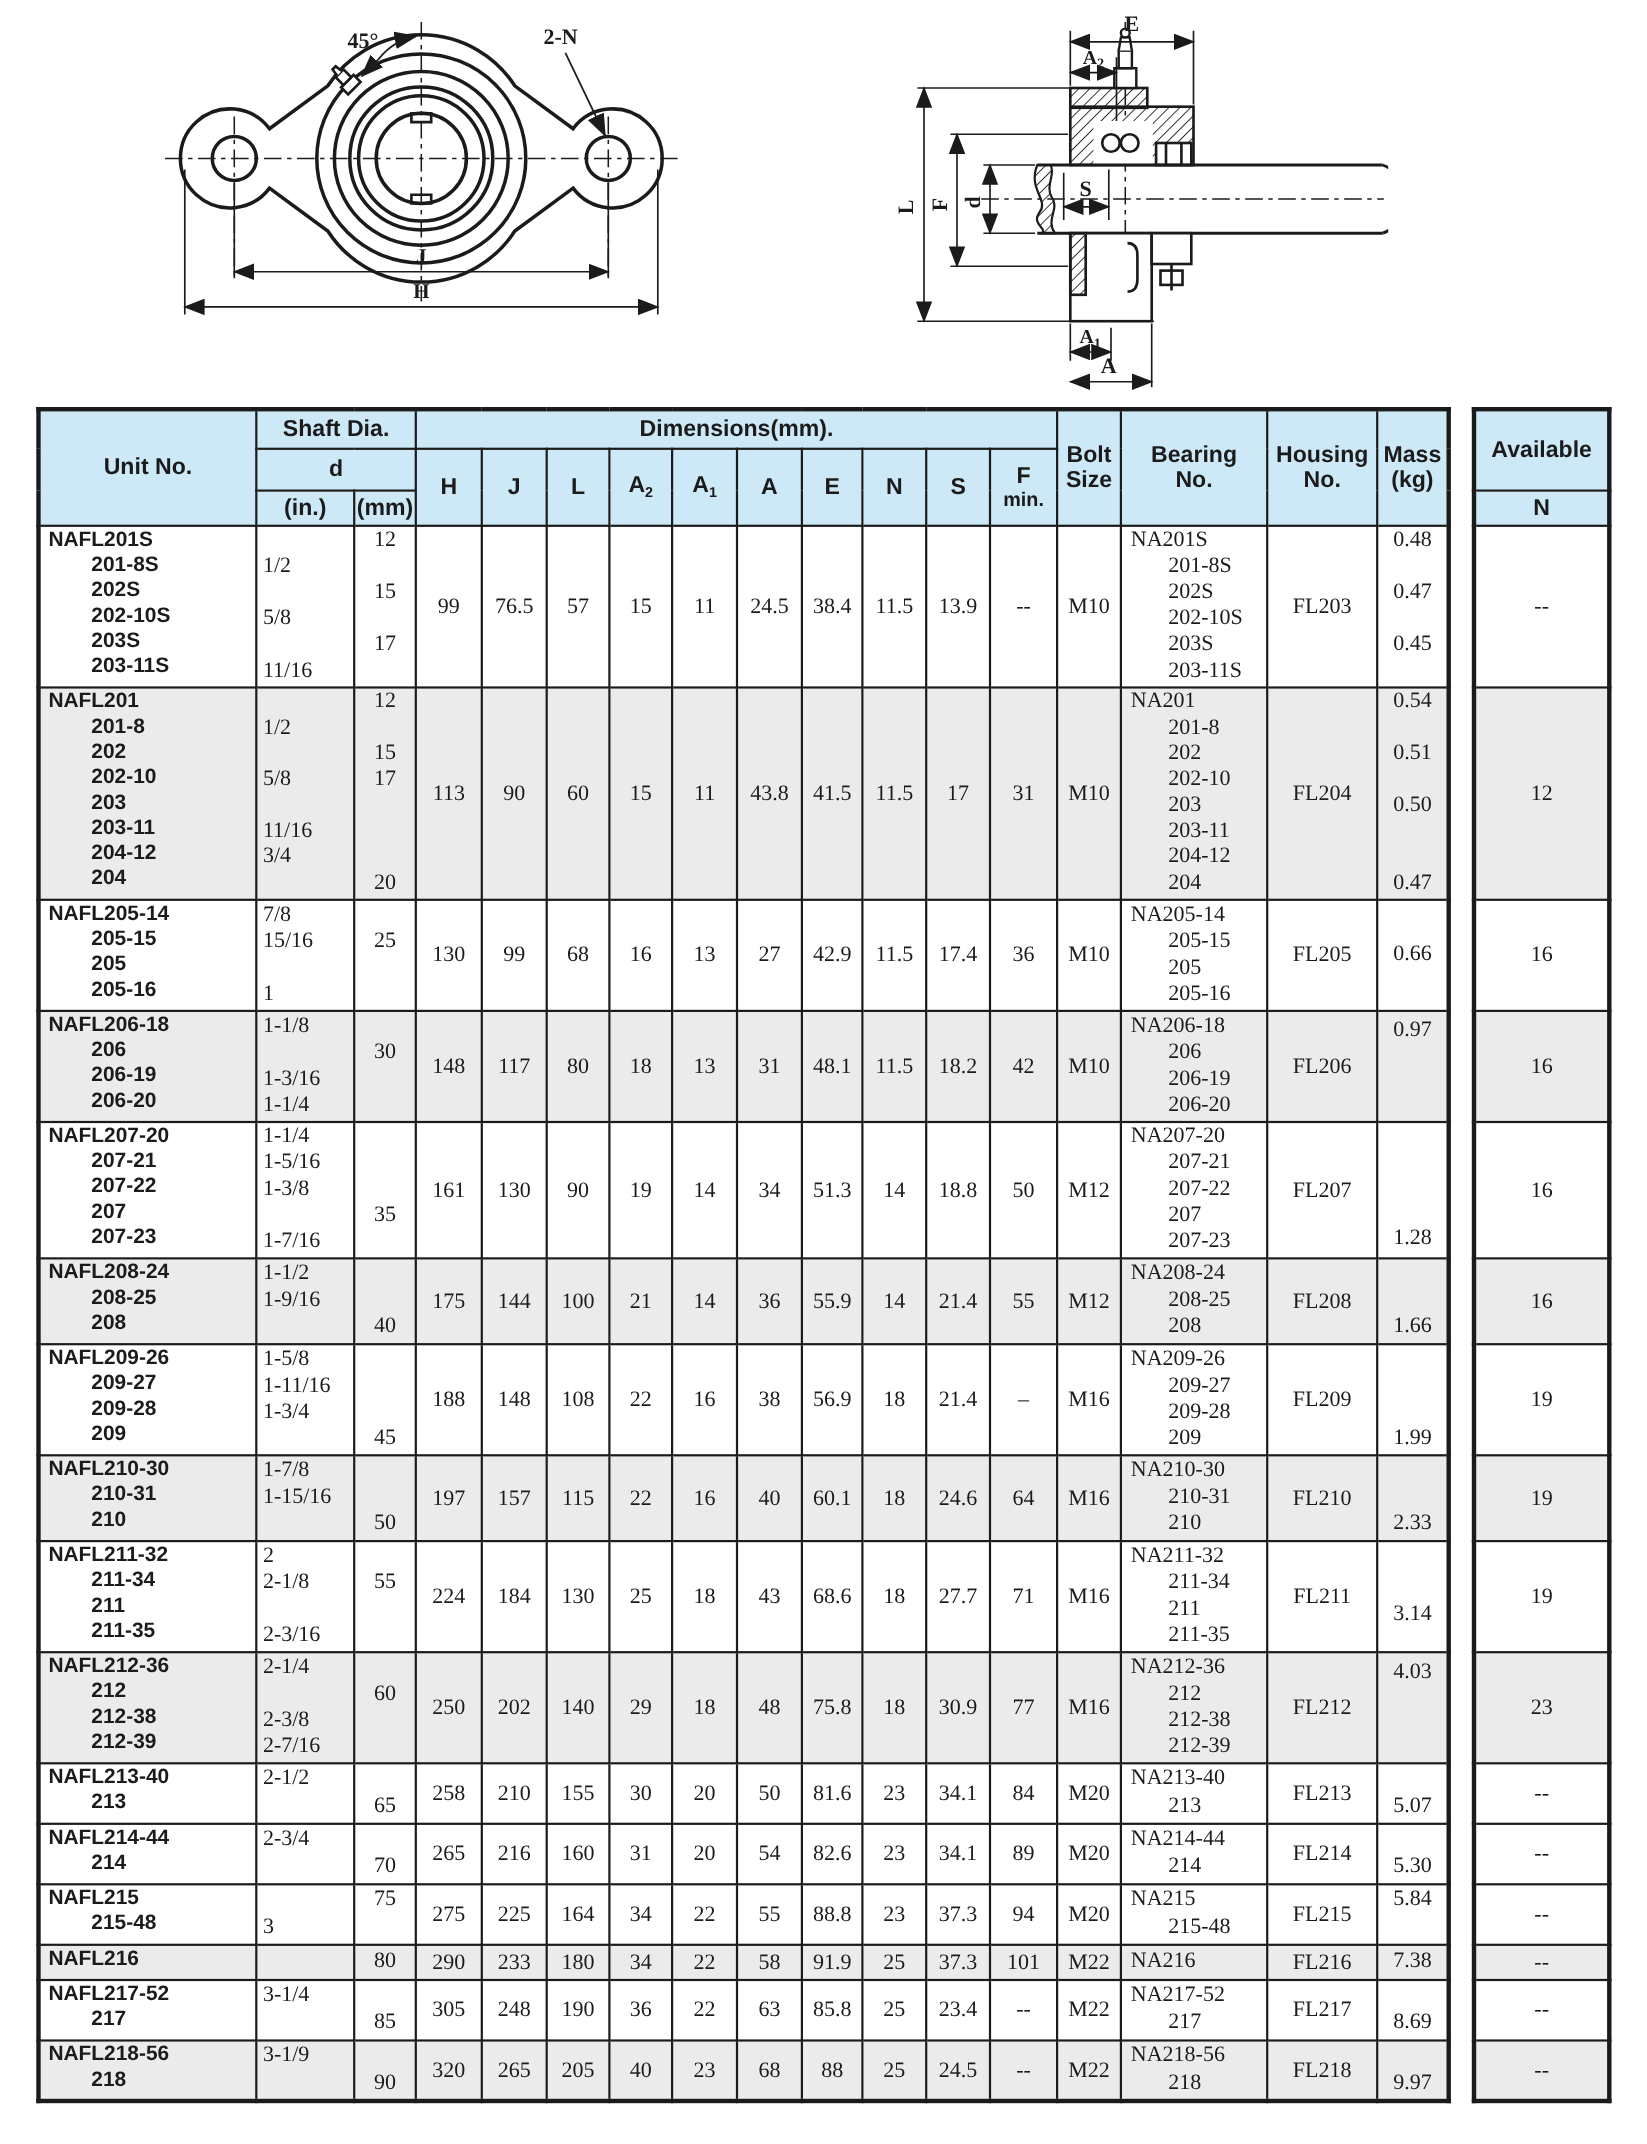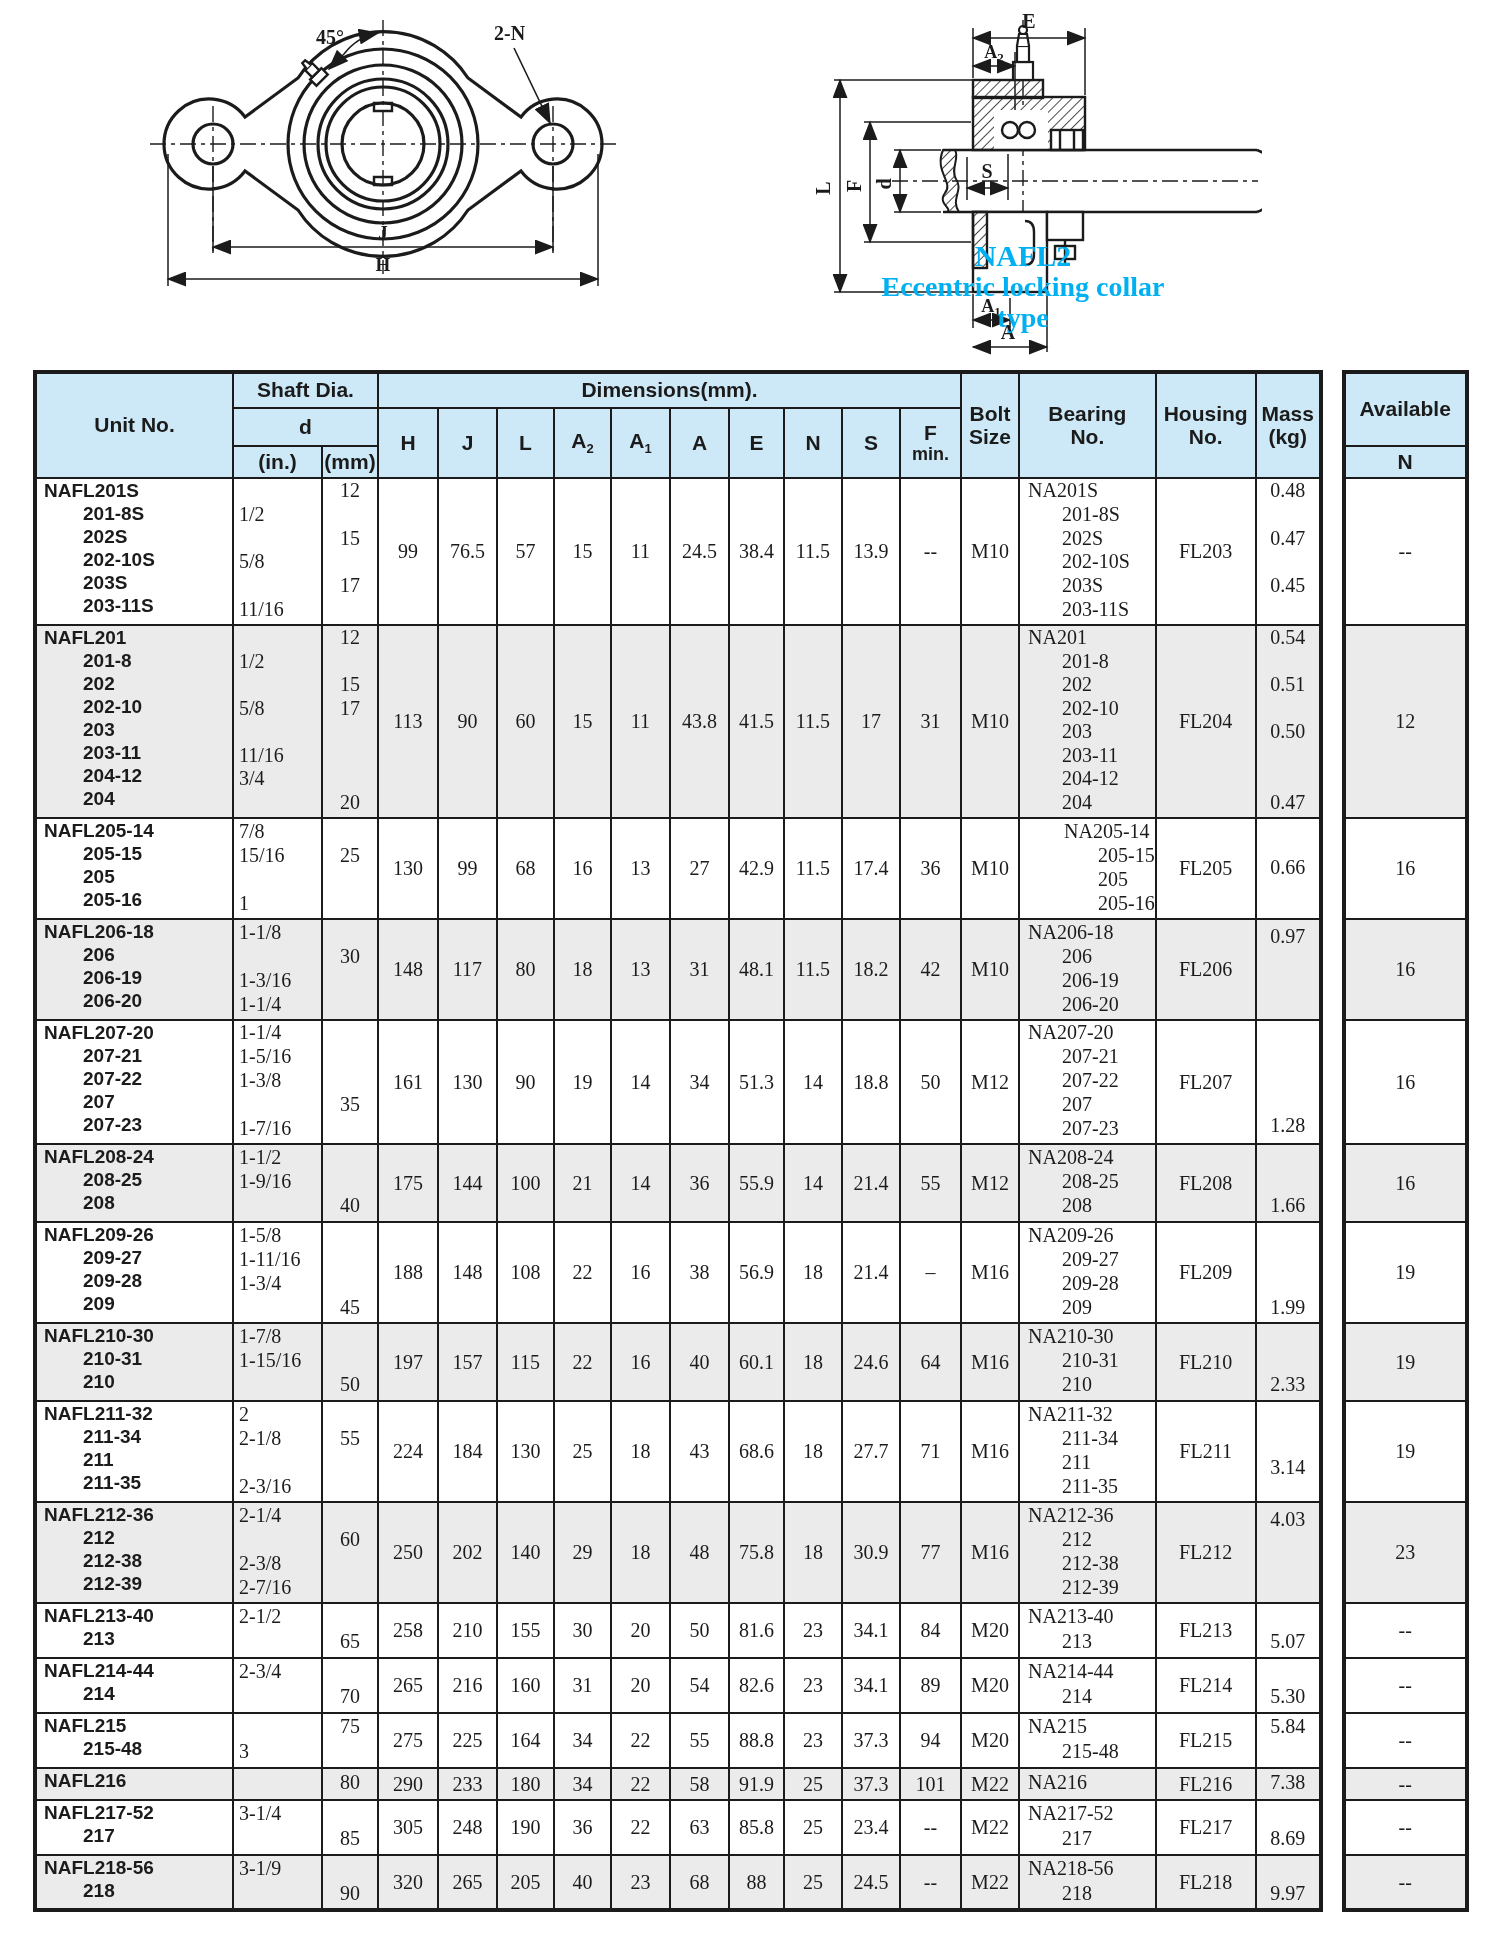--- a/index.html
+++ b/index.html
@@ -203,24 +203,20 @@
     </g>
     <text x="249" y="310" font-size="18" text-anchor="middle"><tspan>A</tspan><tspan dy="4" font-size="13">1</tspan></text>
 
     <g stroke="#1b1b1b" stroke-width="1.5" fill="none">
       <line x1="305" y1="292" x2="305" y2="350"></line>
       <line x1="231" y1="345" x2="305" y2="345" marker-start="url(#arR)" marker-end="url(#arR)"></line>
     </g>
     <text x="266" y="337" font-size="20" text-anchor="middle">A</text>
   </svg>
 
-  <div class="plate-title">
-    <div class="t1">NAFL2</div>
-    <div class="t2">Eccentric locking collar type</div>
-  </div>
 
   <div class="tables">
     <table id="main-table">
         <colgroup>
           <col style="width: 198px;">
           <col style="width: 89px;">
           <col style="width: 56px;">
           <col style="width: 60px;">
           <col style="width: 59px;">
           <col style="width: 57px;">
@@ -442,21 +438,21 @@
             <td class="mid">68</td>
             <td class="mid">16</td>
             <td class="mid">13</td>
             <td class="mid">27</td>
             <td class="mid">42.9</td>
             <td class="mid">11.5</td>
             <td class="mid">17.4</td>
             <td class="mid">36</td>
             <td class="mid">M10</td>
             <td>
-              <div class="stack bearing" style="height: 96px; margin-left: 36px;">
+              <div class="stack bearing" style="height: 96px;">
                 <div class="ln">NA205-14</div>
                 <div class="ln sub">205-15</div>
                 <div class="ln sub">205</div>
                 <div class="ln sub">205-16</div>
               </div>
             </td>
             <td class="mid">FL205</td>
             <td>
               <div class="stack" style="height: 96px;">
                 <div class="ln"></div>

